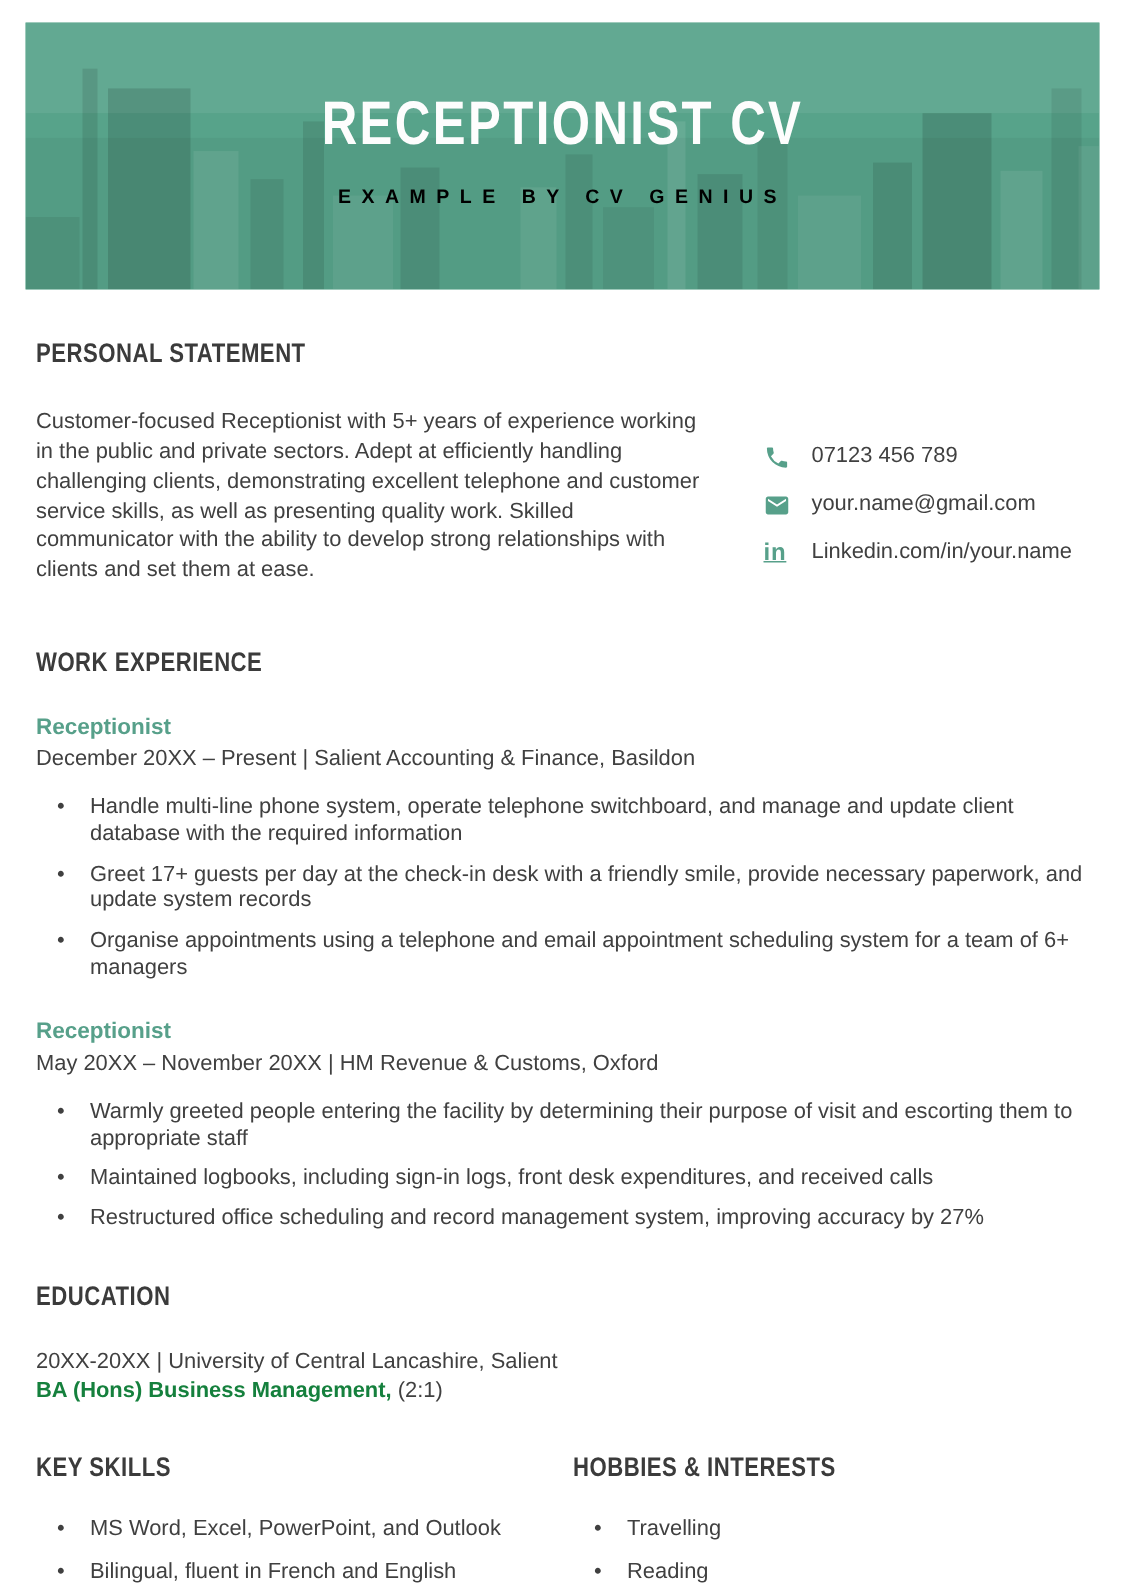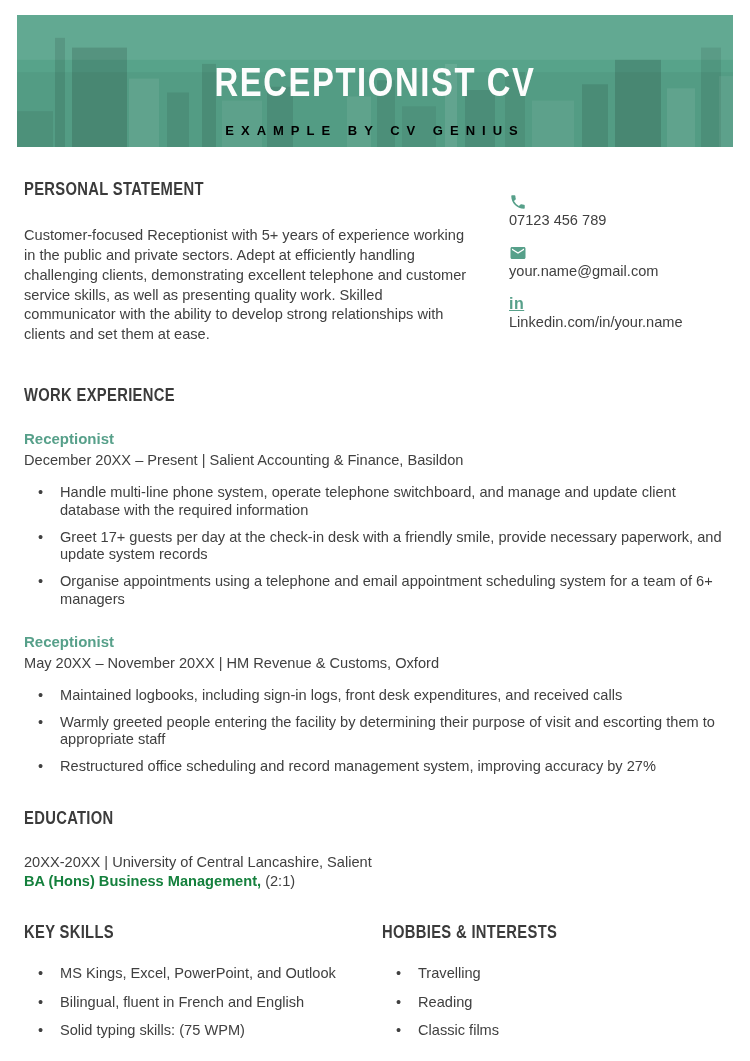--- a/index.html
+++ b/index.html
@@ -10,21 +10,21 @@
     font-family: "Liberation Sans", sans-serif;
     color: #404040;
     position: relative;
     overflow: hidden;
   }
 
   
   .banner {
     position: relative;
     margin: 15px 17px 0 17px;
-    height: 132px;
+    height: 178px;
     background: #57a38a;
     overflow: hidden;
   }
   .banner svg.skyline {
     position: absolute;
     inset: 0;
     width: 100%;
     height: 100%;
     display: block;
   }
@@ -87,21 +87,20 @@
   }
   .contact-col {
     flex: 1;
     padding-left: 17px;
     padding-top: 6px;
   }
   .contact-item {
     display: flex;
     align-items: flex-start;
     margin-bottom: 13px;
-    flex-direction: column;
   }
   .contact-icon {
     width: 18px;
     height: 18px;
     flex: 0 0 18px;
     margin-right: 14px;
     margin-top: 1px;
     color: #57a08a;
     text-decoration: underline;
   }
@@ -249,43 +248,43 @@
         <li>Handle multi-line phone system, operate telephone switchboard, and manage and update client database with the required information</li>
         <li>Greet 17+ guests per day at the check-in desk with a friendly smile, provide necessary paperwork, and update system records</li>
         <li>Organise appointments using a telephone and email appointment scheduling system for a team of 6+ managers</li>
       </ul>
     </div>
 
     <div class="job">
       <div class="job-title">Receptionist</div>
       <div class="job-meta">May 20XX – November 20XX | HM Revenue &amp; Customs, Oxford</div>
       <ul class="bullets">
+        <li>Warmly greeted people entering the facility by determining their purpose of visit and escorting them to appropriate staff</li>
         <li>Maintained logbooks, including sign-in logs, front desk expenditures, and received calls</li>
-        <li>Warmly greeted people entering the facility by determining their purpose of visit and escorting them to appropriate staff</li>
         <li>Restructured office scheduling and record management system, improving accuracy by 27%</li>
       </ul>
     </div>
   </div>
 
   <div class="edu-section">
     <div class="sec-heading">EDUCATION</div>
     <div class="edu-body">
       <div>20XX-20XX | University of Central Lancashire, Salient</div>
       <div>
         <span class="edu-degree">BA (Hons) Business Management,</span>
         <span class="edu-grade">(2:1)</span>
       </div>
     </div>
   </div>
 
   <div class="bottom-row">
     <div class="skills-col">
       <div class="sec-heading">KEY SKILLS</div>
       <ul class="bullets">
-        <li>MS Kings, Excel, PowerPoint, and Outlook</li>
+        <li>MS Word, Excel, PowerPoint, and Outlook</li>
         <li>Bilingual, fluent in French and English</li>
         <li>Solid typing skills: (75 WPM)</li>
       </ul>
     </div>
     <div class="hobbies-col">
       <div class="sec-heading">HOBBIES &amp; INTERESTS</div>
       <ul class="bullets">
         <li>Travelling</li>
         <li>Reading</li>
         <li>Classic films</li>

